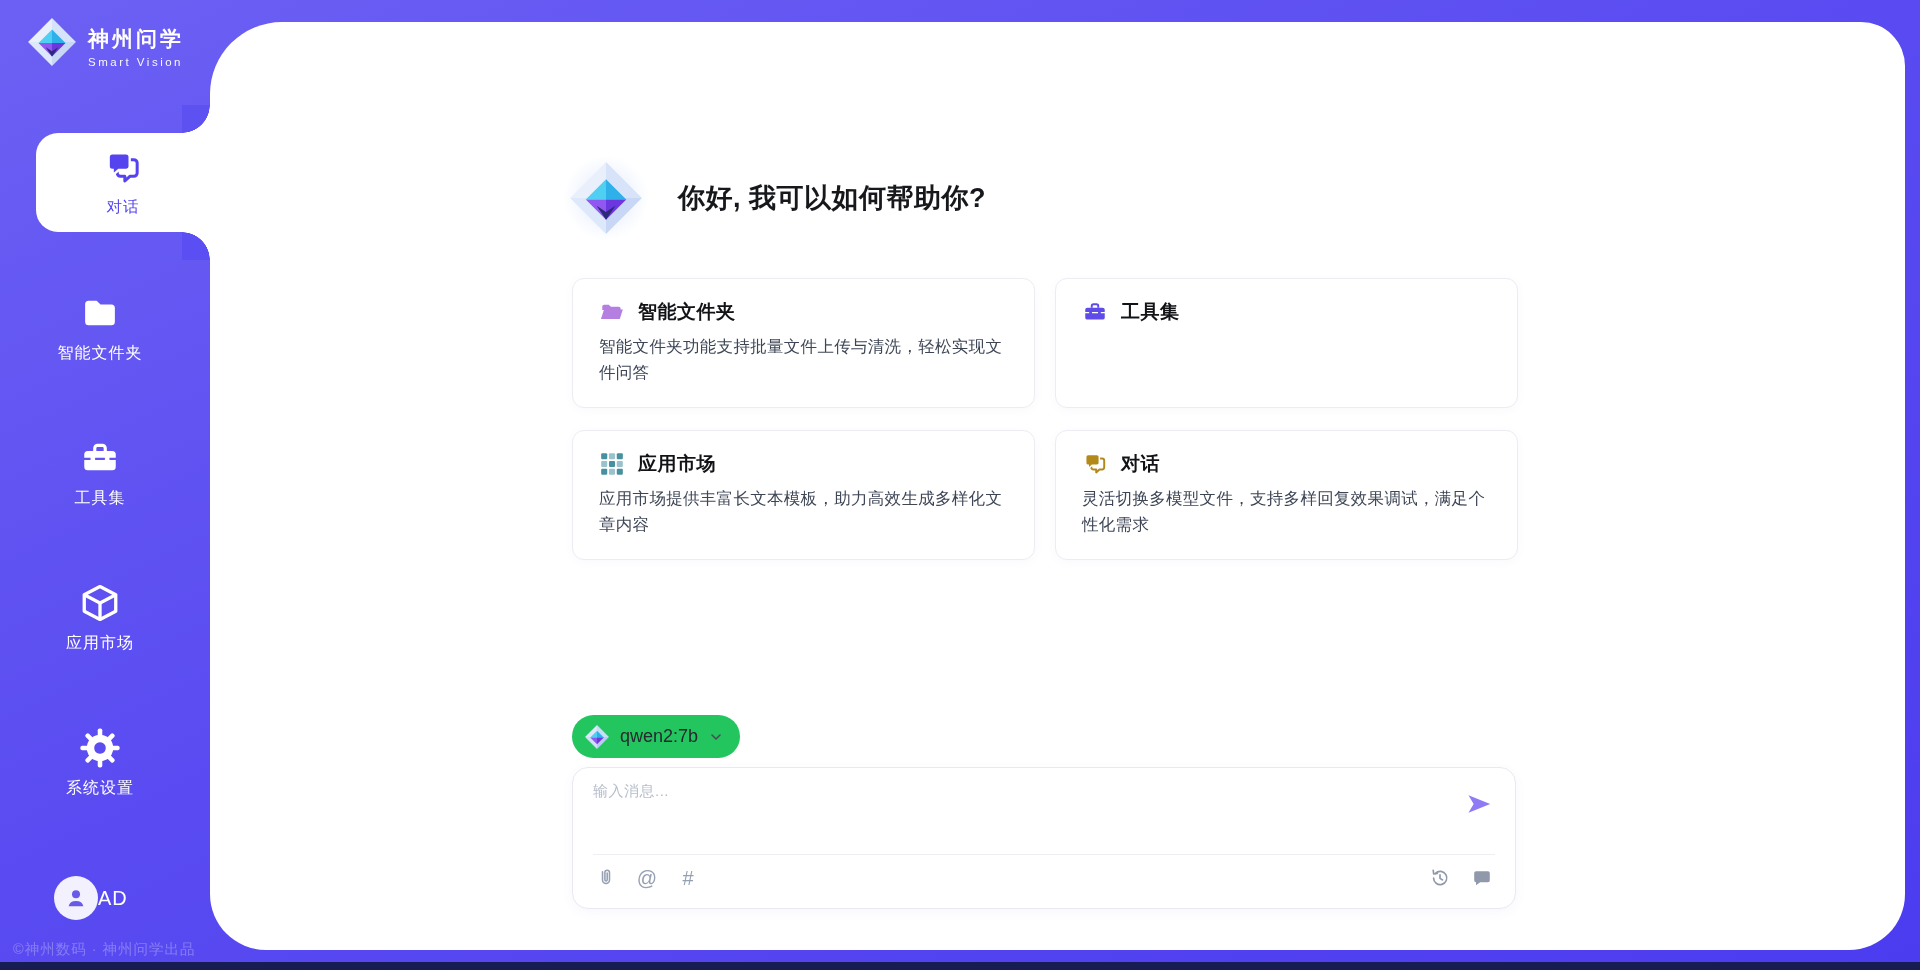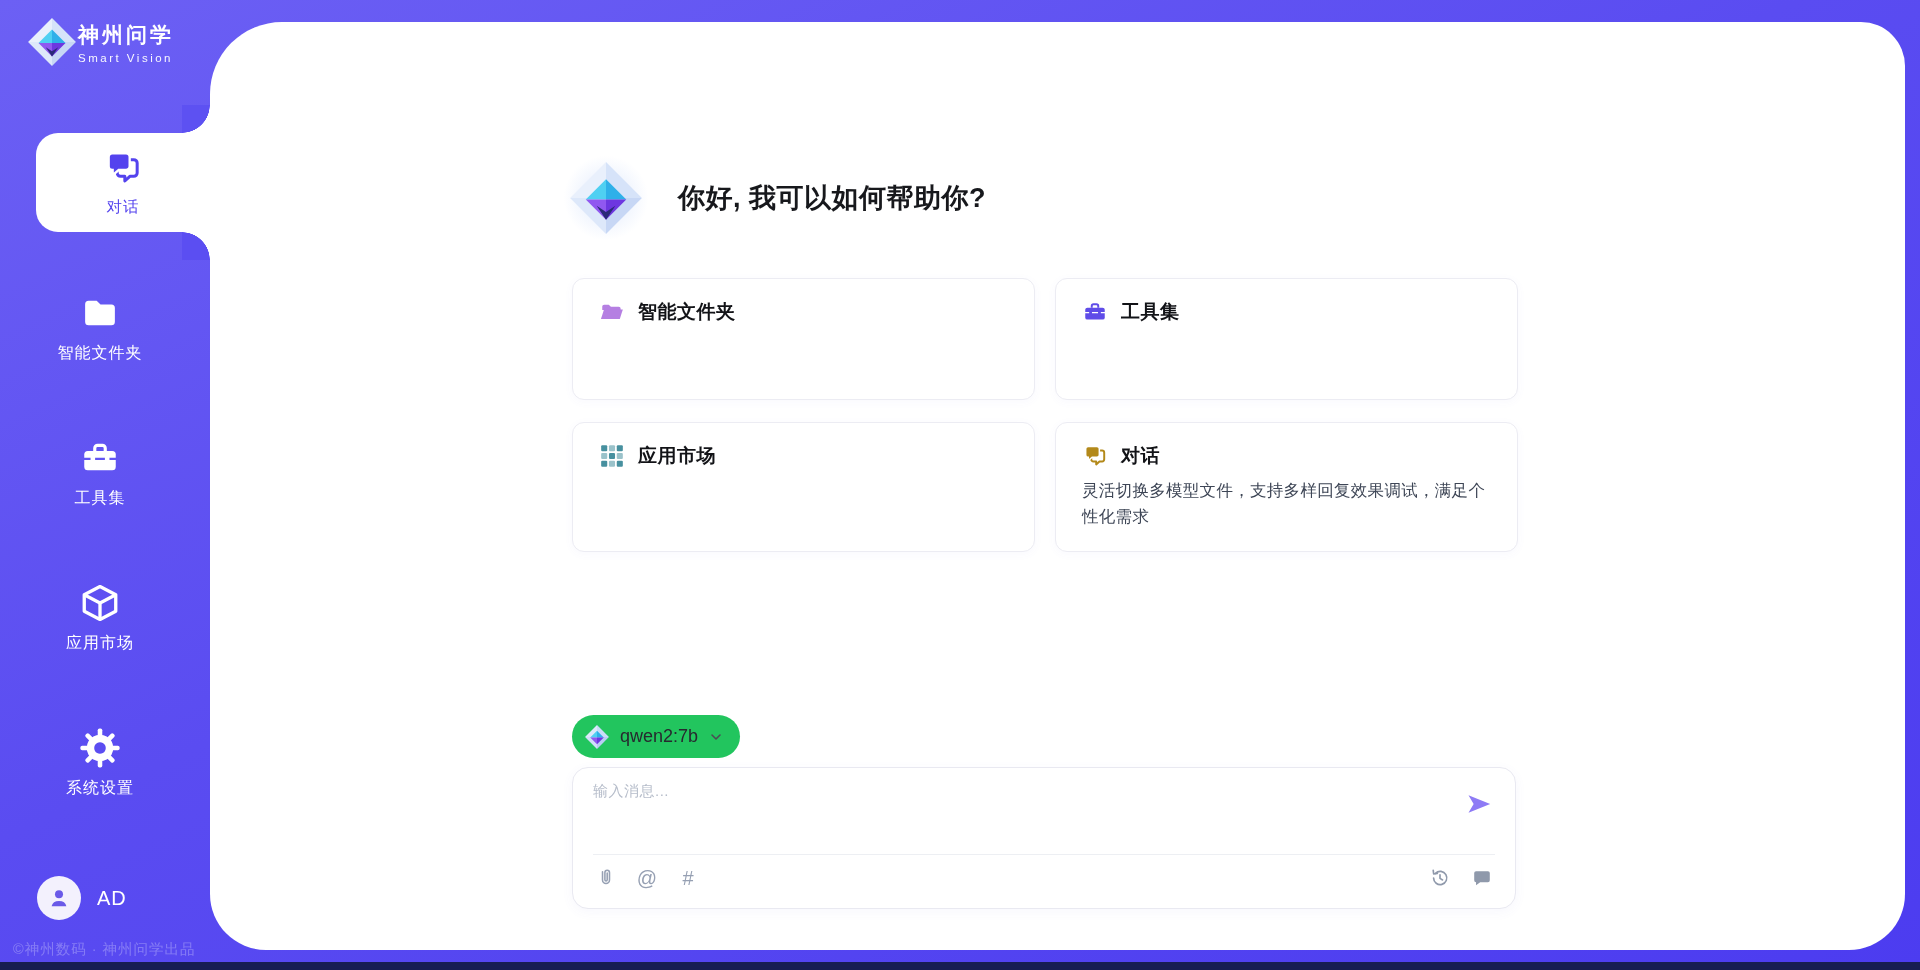--- a/index.html
+++ b/index.html
@@ -7,37 +7,37 @@
   body {
     font-family:"Liberation Sans","DejaVu Sans",sans-serif;
     background:linear-gradient(155deg,#6c60f4 0%,#5a4cf1 45%,#4c3cf0 100%);
     position:relative;
   }
   
   .bottom-strip { position:absolute; left:0; bottom:0; width:1920px; height:8px; background:#171d52; }
 
   
   .sidebar { position:absolute; left:0; top:0; width:210px; height:970px; color:#fff; }
-  .brand { position:absolute; left:26px; top:16px; display:flex; align-items:center; }
+  .brand { position:absolute; left:26px; top:16px; display:flex; align-items:flex-end; gap:10px; }
   .brand-text .name { font-size:21px; font-weight:bold; letter-spacing:3px; }
   .brand-text .sub  { font-size:11.5px; letter-spacing:2.5px; margin-top:3px; opacity:.95; }
 
   .nav-item { position:absolute; left:0; width:200px; display:flex; flex-direction:column; align-items:center; gap:9px; cursor:pointer; }
   .nav-item .label { font-size:16px; letter-spacing:1px; }
 
   
   .active-tab { position:absolute; left:36px; top:133px; width:174px; height:99px; background:#fff;
                 border-radius:22px 0 0 22px; z-index:3; }
   .tab-fillet { position:absolute; width:28px; height:28px; left:182px; z-index:3; }
   .tab-fillet.top    { top:105px; background:radial-gradient(circle at 0 0,   #5d51f2 0 27.5px, #fff 28px); }
   .tab-fillet.bottom { top:232px; background:radial-gradient(circle at 0 100%,#5b4ef2 0 27.5px, #fff 28px); }
   .nav-item.active { left:36px; top:133px; width:174px; height:99px; justify-content:center; z-index:4; color:#5443ee; }
   .nav-item.active .label { color:#5443ee; font-size:15.5px; }
 
-  .user-row { position:absolute; left:37px; top:876px; display:flex; align-items:center; gap:16px; cursor:pointer; }
+  .user-row { position:absolute; left:54px; top:876px; display:flex; align-items:center; gap:0; cursor:pointer; }
   .avatar { width:44px; height:44px; border-radius:50%; background:#f3f1fd; display:flex; align-items:center; justify-content:center; }
   .user-initials { font-size:20px; color:#fff; letter-spacing:1px; }
   .sidebar-footer { position:absolute; left:13px; top:929px; font-size:14.5px; color:rgba(240,240,255,.30); letter-spacing:1px; white-space:nowrap;margin-top:11px; }
 
   
   .panel { position:absolute; left:210px; top:22px; width:1695px; height:928px; background:#fff;
            border-radius:72px 44px 56px 56px; z-index:2; }
 
   
   .greeting { position:absolute; left:352px; top:132px; display:flex; align-items:center; gap:28px; }
@@ -202,20 +202,21 @@
     <div class="card">
       <div class="card-head">
         <span>
           <svg width="26" height="26" viewBox="0 0 24 24" fill="#b57fe2">
             <path d="M3 7 a1.8 1.8 0 0 1 1.8 -1.8 h4.2 l2 2 h7.2 A1.8 1.8 0 0 1 20 9 v1.2 H3 z"></path>
             <polygon points="4.6,9.6 22,9.6 19.2,18.4 1.8,18.4"></polygon>
           </svg>
         </span>
         <span class="card-title">智能文件夹</span>
       </div>
+      <div class="card-desc">智能文件夹功能支持批量文件上传与清洗，轻松实现文件问答</div>
     </div>
 
     <div class="card">
       <div class="card-head">
         <span style="color:#5f4ce8;">
           <svg width="26" height="26" viewBox="0 0 24 24" fill="currentColor">
             <path d="M5 8 h14 a2 2 0 0 1 2 2 v1.9 H3 V10 a2 2 0 0 1 2 -2 z"></path>
             <path d="M3 13.1 h18 V17 a2 2 0 0 1 -2 2 H5 a2 2 0 0 1 -2 -2 z"></path>
             <rect x="6.6" y="10.6" width="2.6" height="4.4" rx="0.7"></rect>
             <rect x="14.8" y="10.6" width="2.6" height="4.4" rx="0.7"></rect>
@@ -236,20 +237,21 @@
             <rect x="2" y="9.2" width="5.6" height="5.6" rx="1" opacity="0.55"></rect>
             <rect x="9.2" y="9.2" width="5.6" height="5.6" rx="1"></rect>
             <rect x="16.4" y="9.2" width="5.6" height="5.6" rx="1" opacity="0.55"></rect>
             <rect x="2" y="16.4" width="5.6" height="5.6" rx="1"></rect>
             <rect x="9.2" y="16.4" width="5.6" height="5.6" rx="1" opacity="0.55"></rect>
             <rect x="16.4" y="16.4" width="5.6" height="5.6" rx="1"></rect>
           </svg>
         </span>
         <span class="card-title">应用市场</span>
       </div>
+      <div class="card-desc">应用市场提供丰富长文本模板，助力高效生成多样化文章内容</div>
     </div>
 
     <div class="card">
       <div class="card-head">
         <span>
           <svg width="26" height="26" viewBox="0 0 24 24">
             <path d="M10.5 7 h8 a2 2 0 0 1 2 2 v6 a2 2 0 0 1 -2 2 h-2.4 l-3 2.8 v-2.8 h-2.6 a2 2 0 0 1 -2 -2 v-6 a2 2 0 0 1 2 -2 z" fill="none" stroke="#b3891a" stroke-width="1.8" stroke-linejoin="round"></path>
             <path d="M5.6 3.2 h8.2 a2.2 2.2 0 0 1 2.2 2.2 v5.6 a2.2 2.2 0 0 1 -2.2 2.2 H9.4 L5.8 16.3 v-3.1 h-0.2 a2.2 2.2 0 0 1 -2.2 -2.2 V5.4 a2.2 2.2 0 0 1 2.2 -2.2 z" fill="#b3891a" stroke="#ffffff" stroke-width="1.4"></path>
           </svg>
         </span>

